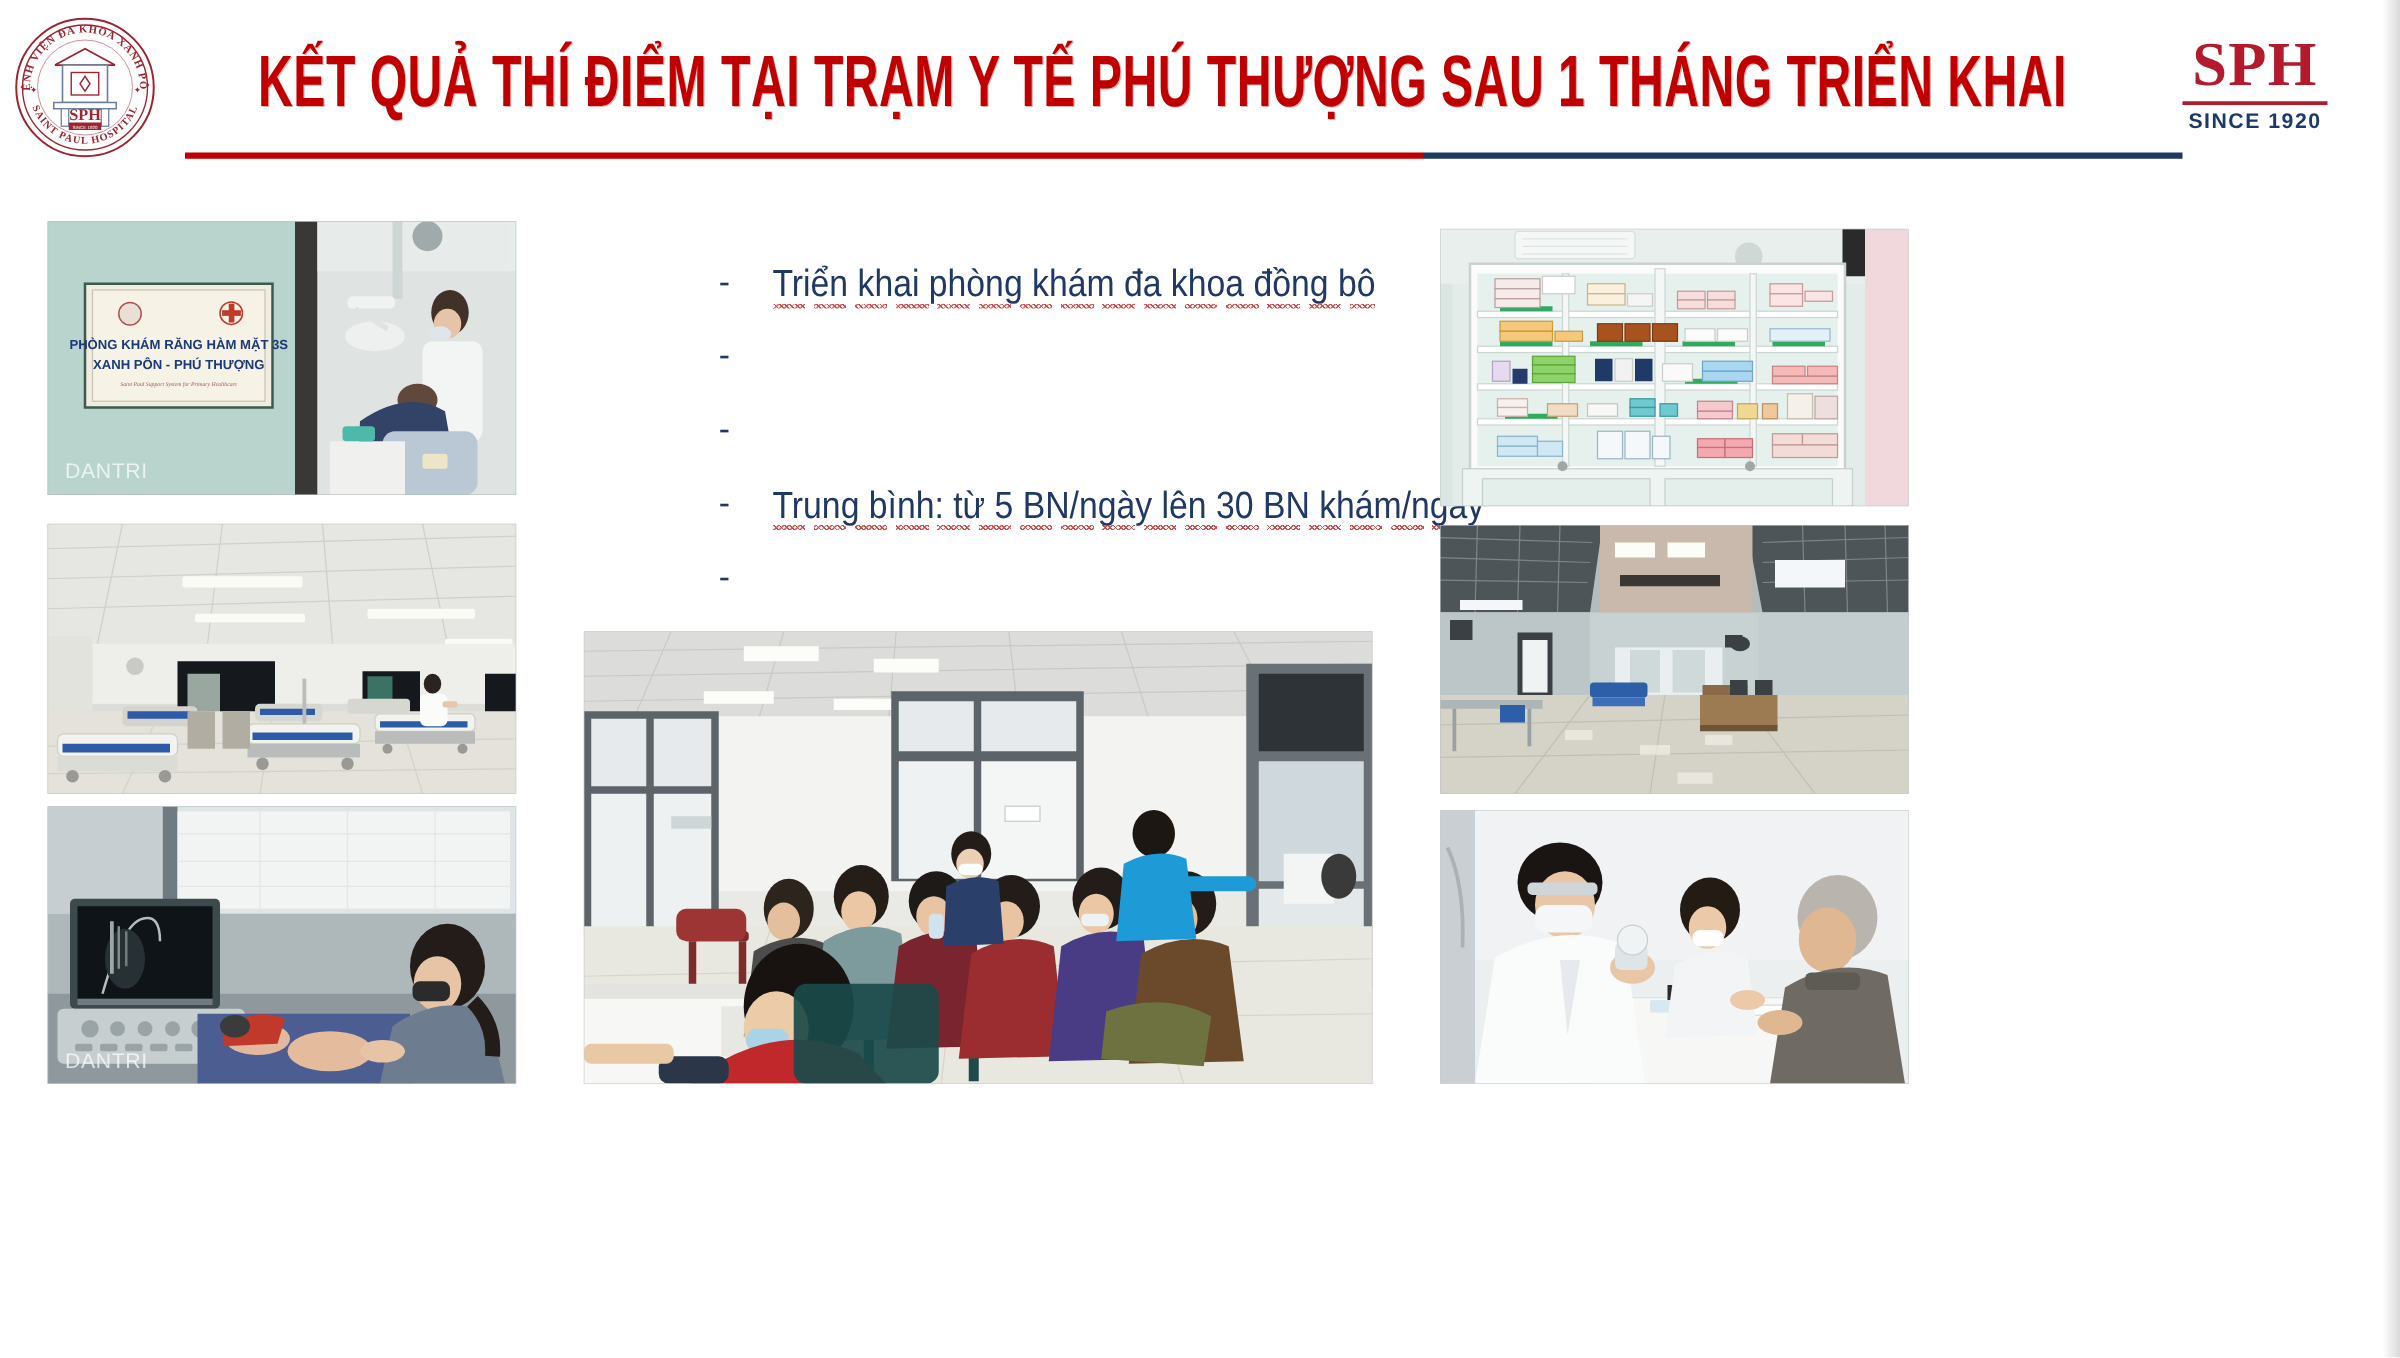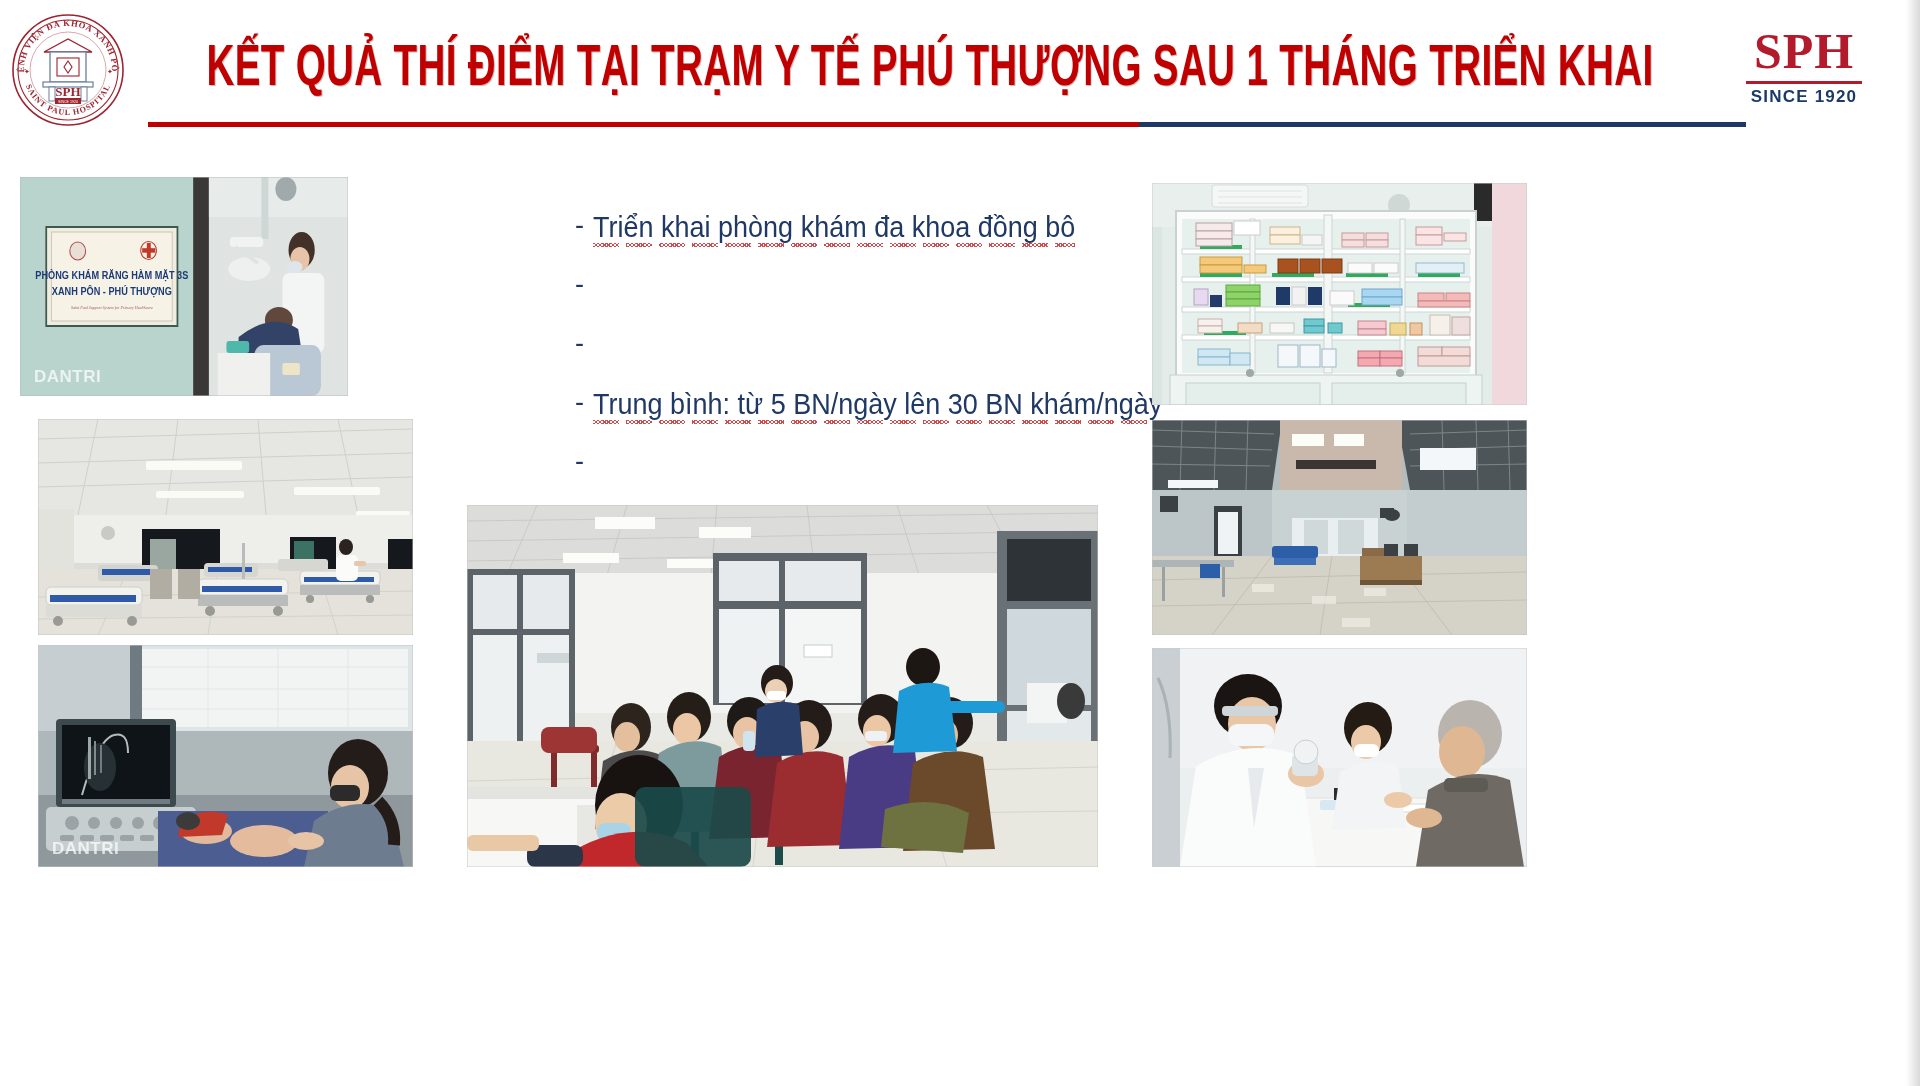--- a/index.html
+++ b/index.html
@@ -74,21 +74,21 @@
   .bullets { position: absolute; left: 575px; top: 208px; width: 760px; }
   .bullet-row {
     display: flex; align-items: flex-start;
     margin-bottom: 25px;
     position: relative;
   }
   .bullet-dash {
     color: #1f3864; font-size: 27px; line-height: 34px;
     font-weight: 400; margin-right: 9px; flex: none;
   }
-  .bullet-text-wrap { position: relative; display: inline-block; }
+  .bullet-text-wrap { position: relative; display: inline-block; margin-left: 25px; }
   .bullet-text {
     color: #1f3864;
     font-size: 27px;
     line-height: 34px;
     font-weight: 400;
     white-space: nowrap;
     transform: scaleY(1.12);
     transform-origin: left top;
     display: inline-block;
   }
@@ -112,21 +112,21 @@
   .photo {
     position: absolute;
     overflow: hidden;
     background: #c8ccc9;
   }
   .photo svg { display: block; width: 100%; height: 100%; }
 
   .watermark {
     position: absolute;
     font-family: "Liberation Sans", sans-serif;
-    font-weight: 700;
+    font-weight: 400;
     font-size: 17px;
     letter-spacing: 0.5px;
     color: rgba(255,255,255,0.72);
   }
 </style>
 </head>
 <body>
 
 <div class="slide">
 
@@ -200,21 +200,21 @@
         <span class="bullet-text">Trung bình: từ 5 BN/ngày lên 30 BN khám/ngày</span>
         <span class="squiggle"></span>
       </span>
     </div>
 
     <div class="bullet-row">
       <span class="bullet-dash">-</span>
     </div>
   </div>
 
-  <div class="photo" style="left:20px; top:177px; width:328px; height:219px;">
+  <div class="photo" style="left:38px; top:177px; width:375px; height:219px;">
     <svg viewBox="0 0 375 219" preserveAspectRatio="none">
       <rect width="375" height="219" fill="#bcd4ce"></rect>
       <rect x="0" y="0" width="198" height="219" fill="#b9d3cd"></rect>
       <rect x="198" y="0" width="18" height="219" fill="#3a3836"></rect>
       <rect x="216" y="0" width="159" height="219" fill="#dfe3e2"></rect>
 
       <rect x="30" y="50" width="150" height="99" fill="#f0ece0" stroke="#3e5a4e" stroke-width="2"></rect>
       <rect x="36" y="55" width="138" height="89" fill="#f6f2e6" stroke="#c9c4b4" stroke-width="1"></rect>
       <circle cx="66" cy="74" r="9" fill="#eadfd6" stroke="#b05050" stroke-width="1.2"></circle>
       <g fill="#c0392b">

